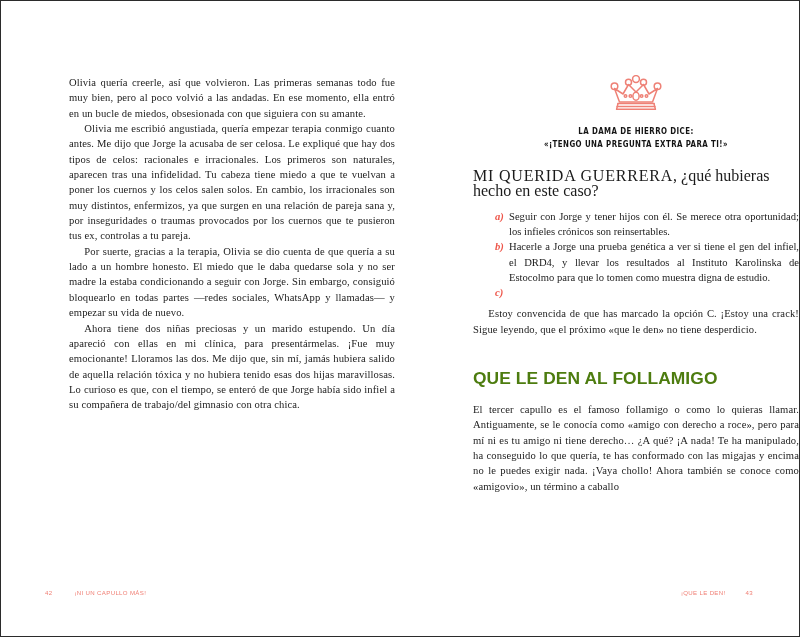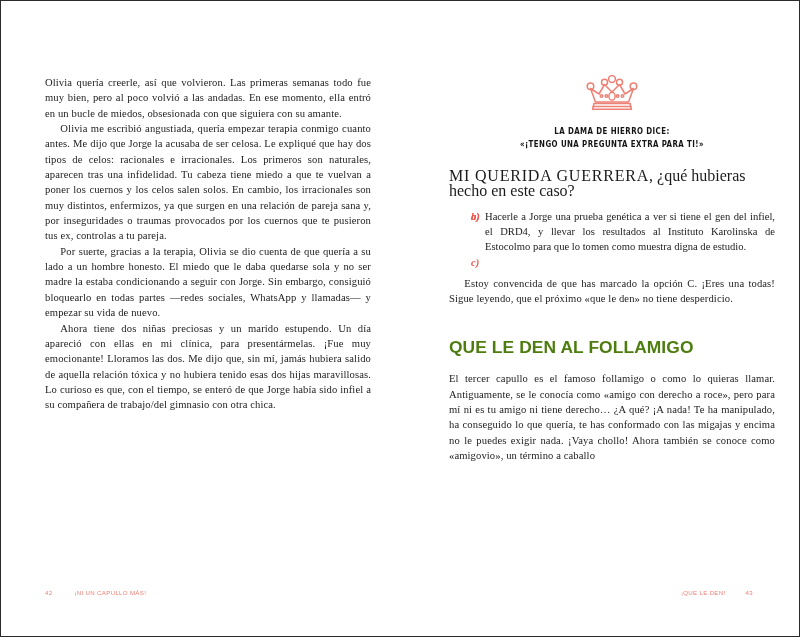--- a/index.html
+++ b/index.html
@@ -33,20 +33,21 @@
     box-sizing: border-box;
   }
   .page-left  { left: 0;   width: 400px; }
   .page-right { left: 400px; width: 400px; text-decoration: underline; }
 
   .textcol {
     position: absolute;
     top: 74px;
     width: 326px;
     height: 470px;
+    margin-left: 24px;
   }
   .page-left .textcol  { left: 44px; }
   .page-right .textcol { left: 48px; }
 
   
   p.body {
     margin: 0;
     font-size: 10.6px;
     line-height: 15.35px;
     text-align: justify;
@@ -192,31 +193,31 @@
           </svg>
         </span>
         <div class="callout-line">LA DAMA DE HIERRO DICE:</div>
         <div class="callout-line">«¡TENGO UNA PREGUNTA EXTRA PARA TI!»</div>
       </div>
 
       <p class="question"><span class="lead">MI QUERIDA GUERRERA</span><span>, ¿qué hubieras hecho en este caso?</span></p>
 
       <ol class="options">
         <li>
-          <span class="marker">a)</span>
+          <span class="marker">a)</span><span>Seguir con Jorge y tener hijos con él. Se merece otra oportunidad; los infieles crónicos son reinsertables.</span>
         </li>
         <li>
           <span class="marker">b)</span><span>Hacerle a Jorge una prueba genética a ver si tiene el gen del infiel, el DRD4, y llevar los resultados al Instituto Karolinska de Estocolmo para que lo tomen como muestra digna de estudio.</span>
         </li>
         <li>
           <span class="marker">c)</span>
         </li>
       </ol>
 
-      <p class="body" style="margin-top:21px;text-indent:1.45em;">Estoy convencida de que has marcado la opción C. ¡Eres una todas! Sigue leyendo, que el próximo «que le den» no tiene desperdicio.</p>
+      <p class="body" style="margin-top:21px;text-indent:1.45em;">Estoy convencida de que has marcado la opción C. ¡Estoy una crack! Sigue leyendo, que el próximo «que le den» no tiene desperdicio.</p>
 
       <h2 class="section">QUE LE DEN AL FOLLAMIGO</h2>
 
       <p class="body noindent">El tercer capullo es el famoso follamigo o como lo quieras llamar. Antiguamente, se le conocía como «amigo con derecho a roce», pero para mí ni es tu amigo ni tiene derecho… ¿A qué? ¡A nada! Te ha manipulado, ha conseguido lo que quería, te has conformado con las migajas y encima no le puedes exigir nada. ¡Vaya chollo! Ahora también se conoce como «amigovio», un término a caballo</p>
     </div>
 
     <div class="footer footer-right">
       <span>¡QUE LE DEN!</span><span class="sep-right"></span><span class="folio">43</span>
     </div>
   </div>

